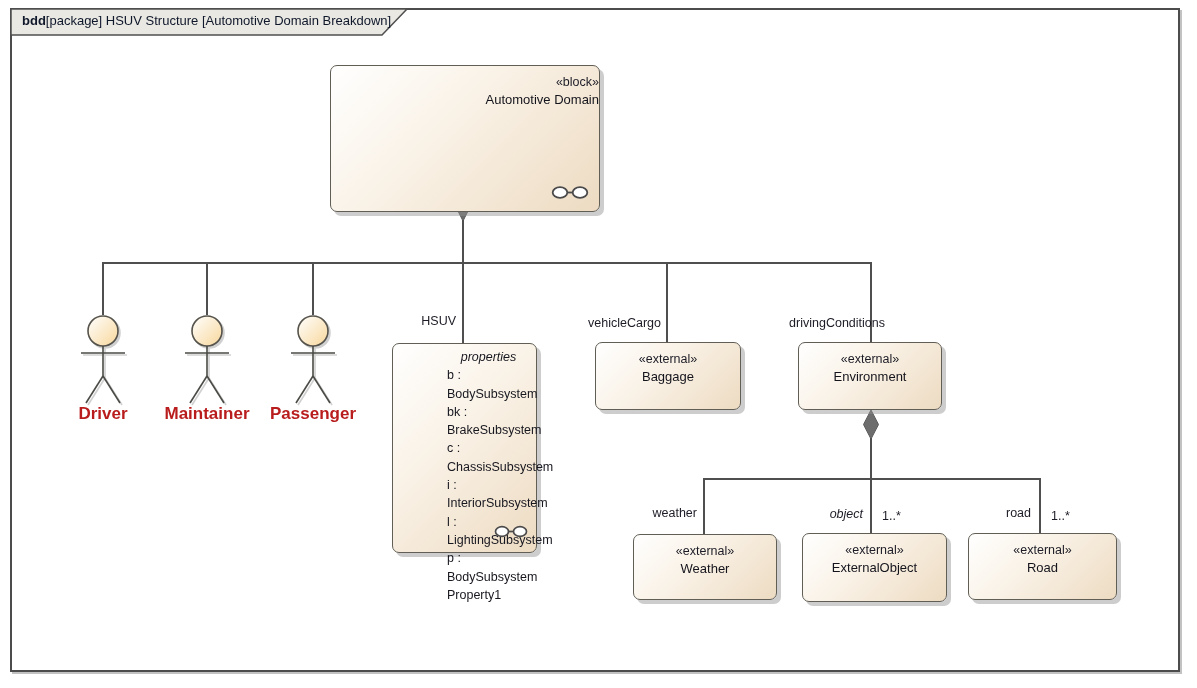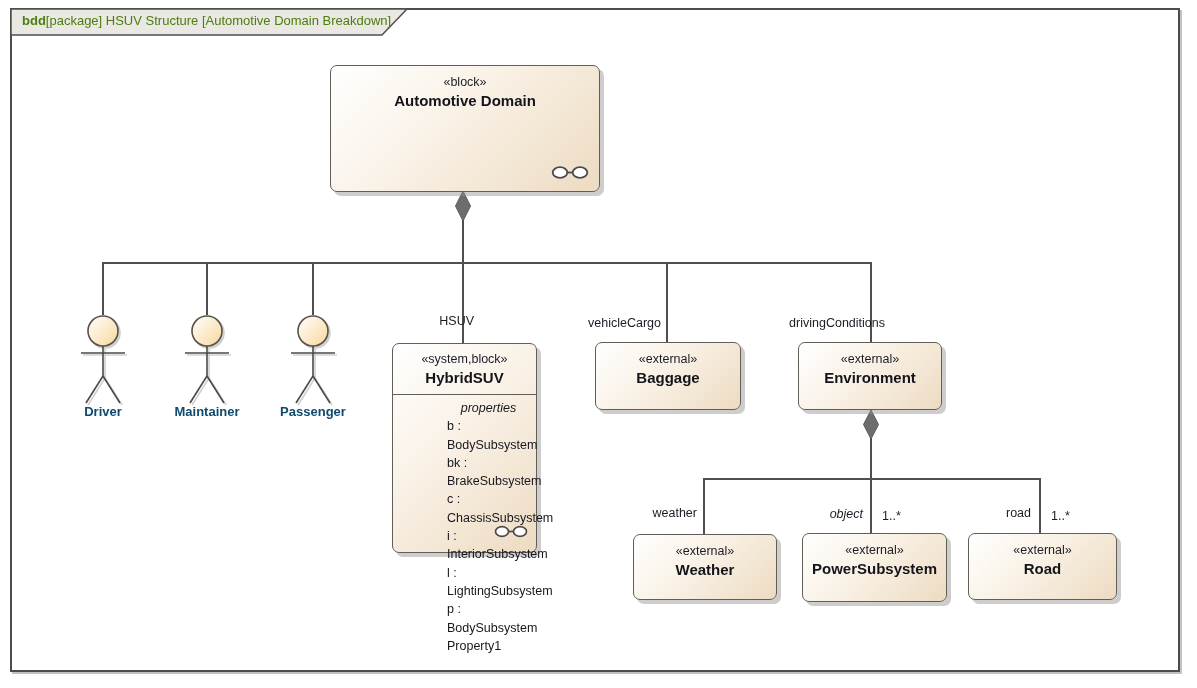--- a/index.html
+++ b/index.html
@@ -8,53 +8,53 @@
     font-family:"Liberation Sans","DejaVu Sans",sans-serif; color:#17171f;
     overflow:hidden;
   }
   .frame{
     position:absolute; left:10px; top:8px; width:1166px; height:660px;
     border:2px solid #4c4c4c; background:#ffffff;
     box-shadow:2px 2px 0 rgba(120,120,120,0.45);
   }
   .tab-shape{position:absolute; left:10px; top:8px;}
   .tab-text{
-    position:absolute; left:22px; top:13px; font-size:13px; color:#4d7c0f;
+    position:absolute; left:22px; top:13px; font-size:13px; color:#0f172a;
     white-space:nowrap;
   }
   .tab-text .kw{font-weight:bold;}
   
   .lv{position:absolute; width:1.5px; background:#4f4f4f;}
   .ln{position:absolute; height:1.5px; background:#4f4f4f;}
   .diamond{position:absolute;}
   
   .block{
     position:absolute; box-sizing:border-box;
     border:1.5px solid #615e55; border-radius:7px;
     background:linear-gradient(135deg,#ffffff 0%,#f9f1e5 45%,#eddbc2 100%);
     box-shadow:4px 4px 0 rgba(145,145,145,0.45);
     text-align:center;
   }
   .stereo{font-size:12.5px; padding-top:9px; color:#1c1c26;}
-  .bname{font-size:15px; font-weight:bold; padding-top:3px; color:#14141c;}
+  .bname{font-size:13px; font-weight:normal; padding-top:3px; color:#14141c;}
   .block-header{border-bottom:1.4px solid #615e55; padding-bottom:8px;}
   .block-header .stereo{padding-top:8px;}
   .props{
     text-align:left; padding:4px 6px 0 6px; font-size:12.5px; line-height:18.3px;
     color:#17171f;
     margin-left:48px;
   }
   .props .ptitle{text-align:center; font-style:italic;}
   .linkicon{position:absolute;}
   
   .actor{position:absolute; width:70px; height:92px;}
   .actor svg{filter:drop-shadow(2.5px 2.5px 0 rgba(150,150,150,0.45));}
   .actor-label{
-    position:absolute; width:110px; text-align:center; font-size:13px;
-    font-weight:bold; color:#0c4a6e;
+    position:absolute; width:110px; text-align:center; font-size:17px;
+    font-weight:bold; color:#b91c1c;
   }
   .role-label{
     position:absolute; font-size:12.5px; color:#1c1c26; white-space:nowrap;
   }
   .t-right{text-align:right;}
 </style>
 </head>
 <body>
 
 <div class="canvas">
@@ -91,30 +91,30 @@
 
   <svg class="diamond" style="left:862px; top:409px;" width="18" height="31">
     <polygon points="9,1 16.5,15.5 9,30 1.5,15.5" fill="#6d6d6d" stroke="#5a5a5a" stroke-width="1"></polygon>
   </svg>
   <div class="lv" style="left:870px; top:438px; height:41px;"></div>
   <div class="ln" style="left:703px; top:478px; width:338px;"></div>
   <div class="lv" style="left:703px; top:478px; height:57px;"></div>
   <div class="lv" style="left:870px; top:478px; height:56px;"></div>
   <div class="lv" style="left:1039px; top:478px; height:56px;"></div>
 
-  <div class="role-label t-right" style="left:404px; top:314px; width:70px;">HSUV</div>
+  <div class="role-label t-right" style="left:386px; top:314px; width:70px;">HSUV</div>
   <div class="role-label t-right" style="left:575px; top:316px; width:86px;">vehicleCargo</div>
   <div class="role-label t-right" style="left:783px; top:316px; width:102px;">drivingConditions</div>
   <div class="role-label t-right" style="left:618px; top:506px; width:79px;">weather</div>
   <div class="role-label t-right" style="left:790px; top:507px; width:73px;font-style:italic;">object</div>
   <div class="role-label" style="left:882px; top:509px;">1..*</div>
   <div class="role-label t-right" style="left:958px; top:506px; width:73px;">road</div>
   <div class="role-label" style="left:1051px; top:509px;">1..*</div>
 
-  <div class="block" style="left:330px; top:65px; width:270px; height:127px;">
+  <div class="block" style="left:330px; top:65px; width:270px; height:147px;text-align:right;">
     <div class="stereo">«block»</div>
     <div class="bname">Automotive Domain</div>
     <svg class="linkicon" style="right:10px; bottom:11px;" width="38" height="15">
       <line x1="15" y1="7.5" x2="23" y2="7.5" stroke="#4a4a4a" stroke-width="1.8"></line>
       <ellipse cx="9" cy="7.5" rx="7.3" ry="5.4" fill="#ffffff" stroke="#4a4a4a" stroke-width="1.8"></ellipse>
       <ellipse cx="29" cy="7.5" rx="7.3" ry="5.4" fill="#ffffff" stroke="#4a4a4a" stroke-width="1.8"></ellipse>
     </svg>
   </div>
 
   <div class="actor" style="left:68px; top:313px;">
@@ -144,24 +144,20 @@
       <circle cx="35" cy="18" r="15" fill="url(#headGrad)" stroke="#55534c" stroke-width="1.6"></circle>
       <line x1="35" y1="33" x2="35" y2="63" stroke="#4a4a46" stroke-width="1.6"></line>
       <line x1="13" y1="40" x2="57" y2="40" stroke="#4a4a46" stroke-width="1.6"></line>
       <line x1="35" y1="63" x2="18" y2="90" stroke="#4a4a46" stroke-width="1.6"></line>
       <line x1="35" y1="63" x2="52" y2="90" stroke="#4a4a46" stroke-width="1.6"></line>
     </svg>
   </div>
   <div class="actor-label" style="left:258px; top:404px;">Passenger</div>
 
   <div class="block" style="left:392px; top:343px; width:145px; height:210px;">
-    <div class="block-header">
-      <div class="stereo">«system,block»</div>
-      <div class="bname">HybridSUV</div>
-    </div>
     <div class="props">
       <div class="ptitle">properties</div>
       <div>b : BodySubsystem</div>
       <div>bk : BrakeSubsystem</div>
       <div>c : ChassisSubsystem</div>
       <div>i : InteriorSubsystem</div>
       <div>l : LightingSubsystem</div>
       <div>p : BodySubsystem</div>
       <div>Property1</div>
     </div>
@@ -182,21 +178,21 @@
     <div class="bname">Environment</div>
   </div>
 
   <div class="block" style="left:633px; top:534px; width:144px; height:66px;">
     <div class="stereo">«external»</div>
     <div class="bname">Weather</div>
   </div>
 
   <div class="block" style="left:802px; top:533px; width:145px; height:69px;">
     <div class="stereo">«external»</div>
-    <div class="bname">PowerSubsystem</div>
+    <div class="bname">ExternalObject</div>
   </div>
 
   <div class="block" style="left:968px; top:533px; width:149px; height:67px;">
     <div class="stereo">«external»</div>
     <div class="bname">Road</div>
   </div>
 
 </div>
 
 </body></html>

